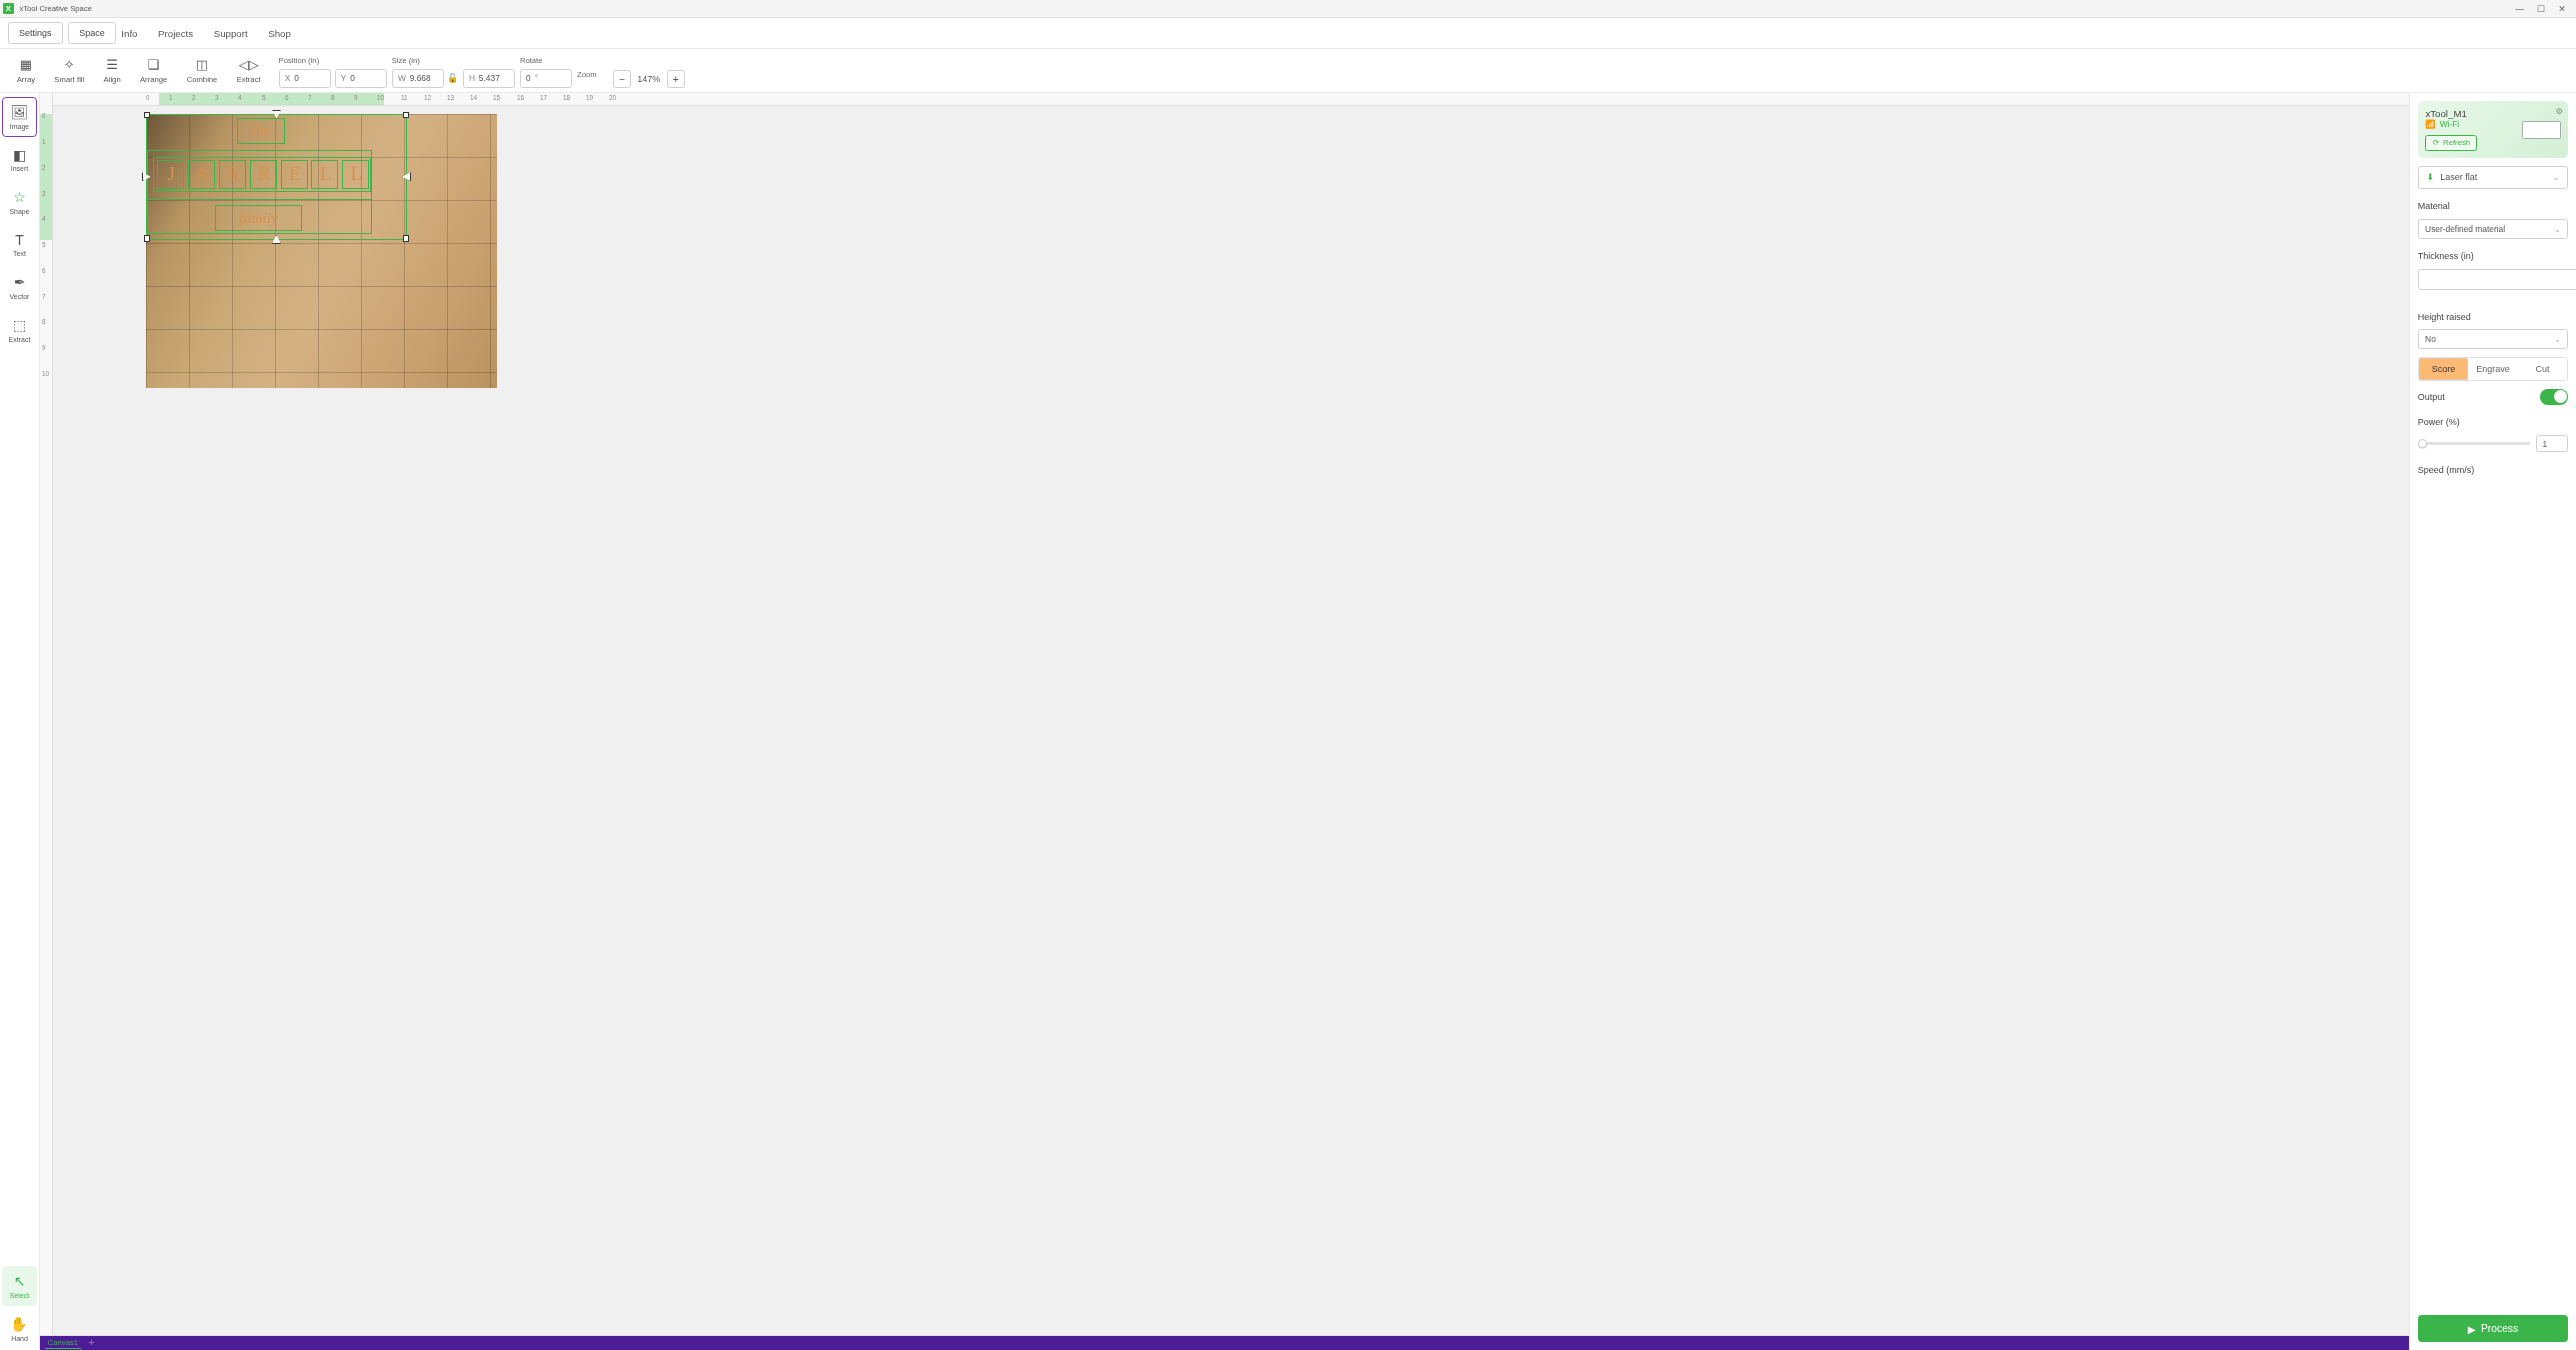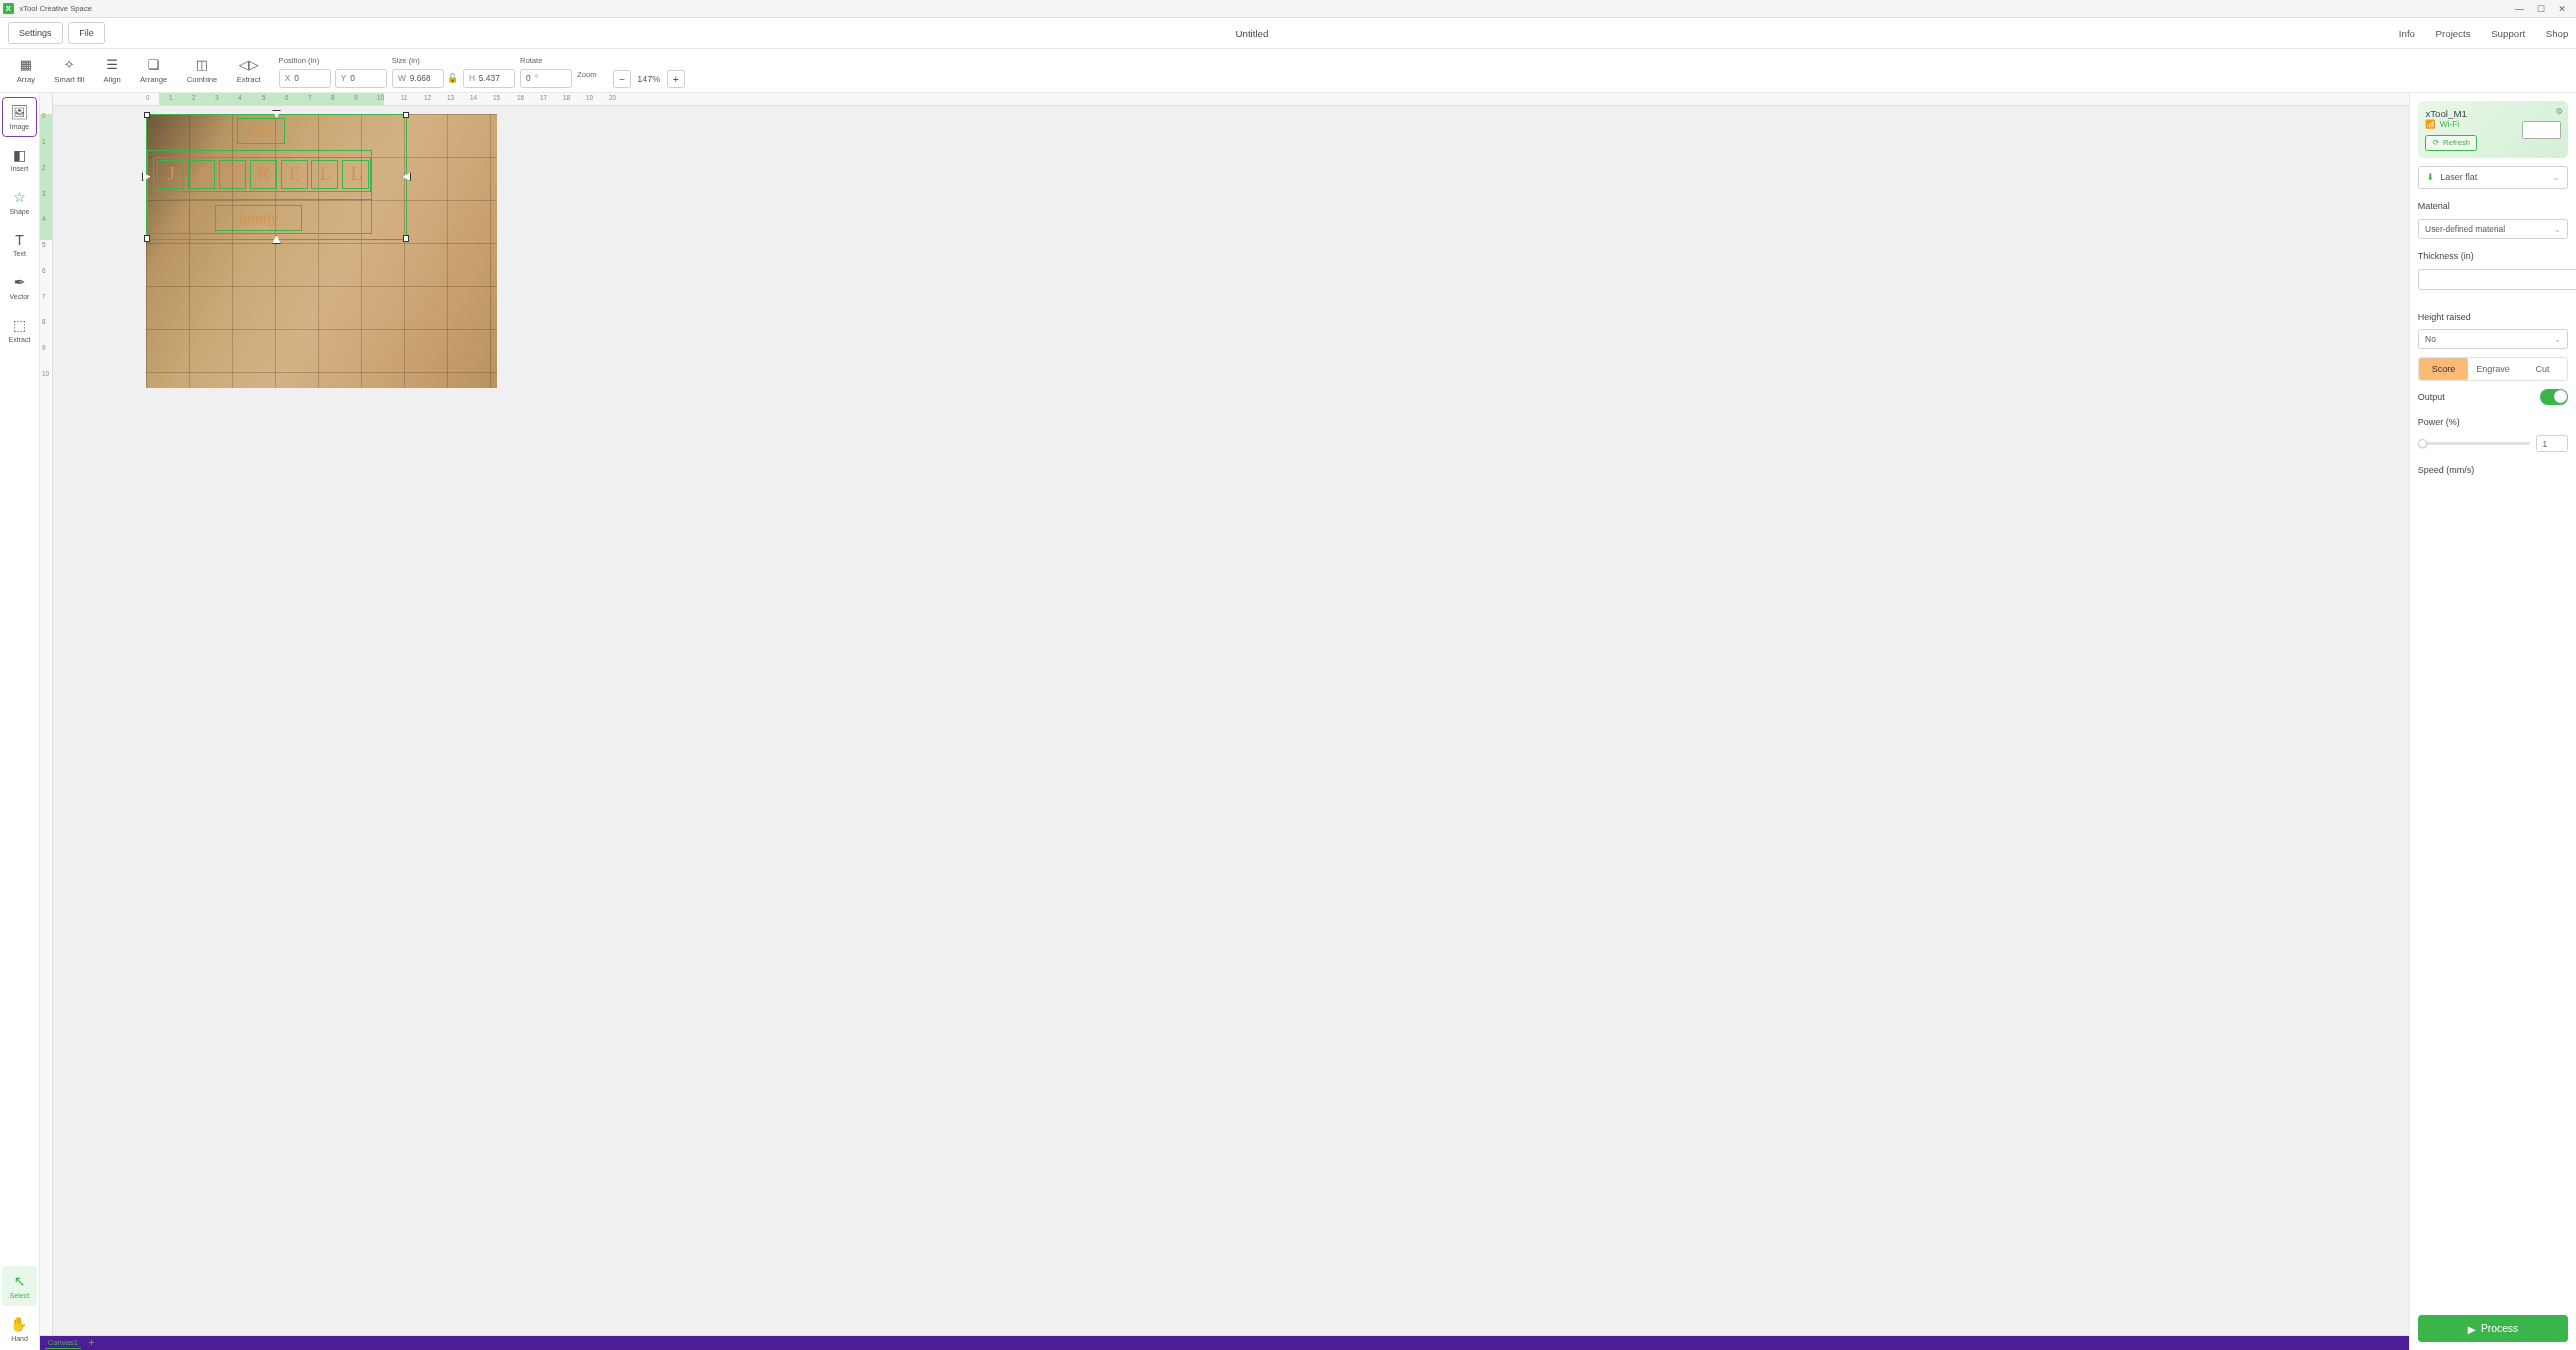--- a/index.html
+++ b/index.html
@@ -116,22 +116,21 @@
   <div class="title-text">xTool Creative Space</div>
   <div class="win-controls">
     <span class="win-btn">—</span>
     <span class="win-btn">☐</span>
     <span class="win-btn">✕</span>
   </div>
 </div>
 
 <div class="menu-bar">
   <button class="menu-btn">Settings</button>
-  <button class="menu-btn">File</button>
-  <div class="doc-title">Untitled</div>
+  <button class="menu-btn">Space</button>
   <div class="top-nav">
     <span>Info</span>
     <span>Projects</span>
     <span>Support</span>
     <span>Shop</span>
   </div>
 </div>
 
 <div class="ribbon">
   <div class="ribbon-item">

